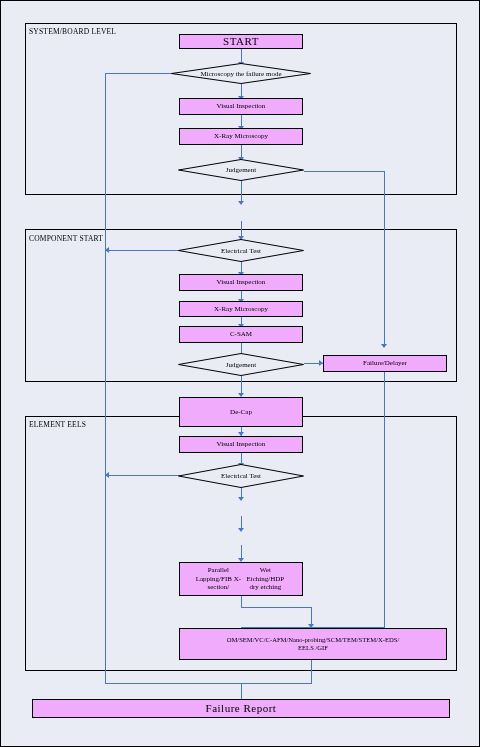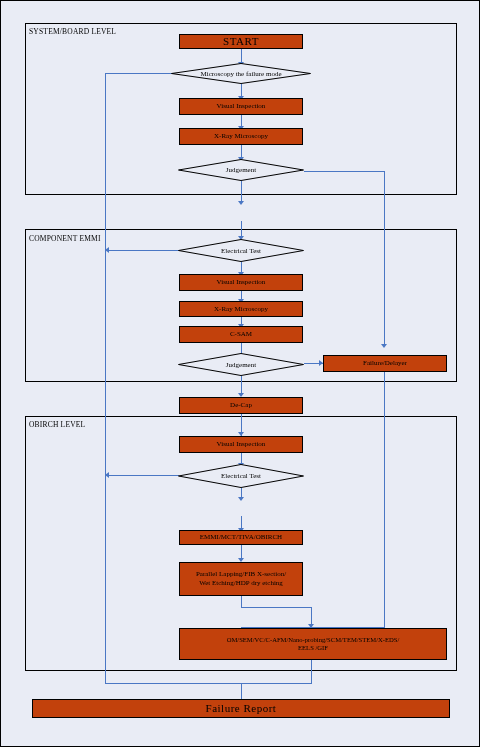--- a/index.html
+++ b/index.html
@@ -30,21 +30,21 @@
     letter-spacing: 0.2px;
     color: #000000;
     white-space: nowrap;
     font-family: "Liberation Serif", "DejaVu Serif", serif;
   }
   
   .box {
     position: absolute;
     border: 1px solid #000000;
     box-sizing: border-box;
-    background: #c2410c;
+    background: #f0abfc;
     display: flex;
     align-items: center;
     justify-content: center;
     text-align: center;
     font-size: 7px;
     line-height: 1.25;
     color: #000000;
     padding: 0 14px;
     z-index: 5;
   }
@@ -105,24 +105,24 @@
 </style>
 </head>
 <body>
 
 <div id="canvas">
 
   <div class="lane" style="left:24px; top:22px; width:432px; height:172px;"></div>
   <div class="lane-label" style="left:28px; top:26px;">SYSTEM/BOARD LEVEL</div>
 
   <div class="lane" style="left:24px; top:228px; width:432px; height:153px;"></div>
-  <div class="lane-label" style="left:28px; top:233px;">COMPONENT EMMI</div>
+  <div class="lane-label" style="left:28px; top:233px;">COMPONENT START</div>
 
   <div class="lane" style="left:24px; top:415px; width:432px; height:255px;"></div>
-  <div class="lane-label" style="left:28px; top:419px;">OBIRCH LEVEL</div>
+  <div class="lane-label" style="left:28px; top:419px;">ELEMENT EELS</div>
 
   <div class="conn v" style="left:240px; top:48px; height:15px;"></div>
   <div class="arrow down" style="left:237px; top:61px;"></div>
 
   <div class="conn v" style="left:240px; top:83px; height:14px;"></div>
   <div class="arrow down" style="left:237px; top:95px;"></div>
 
   <div class="conn v" style="left:240px; top:114px; height:13px;"></div>
   <div class="arrow down" style="left:237px; top:125px;"></div>
 
@@ -230,35 +230,34 @@
 
   <div class="diamond" style="left:177px; top:352px; width:126px; height:23px;">
     <svg width="126" height="23" viewBox="0 0 126 23">
       <polygon points="63,0.5 125.5,11.5 63,22.5 0.5,11.5" fill="#e9ecf5" stroke="#000000" stroke-width="1"></polygon>
     </svg>
     <div class="diamond-label">Judgement</div>
   </div>
 
   <div class="box" style="left:322px; top:354px; width:124px; height:17px;">Failure/Delayer</div>
 
-  <div class="box" style="left:178px; top:396px; width:124px; height:17px;">De-Cap</div>
+  <div class="box" style="left:178px; top:396px; width:124px; height:30px;">De-Cap</div>
 
   <div class="box" style="left:178px; top:435px; width:124px; height:17px;">Visual Inspection</div>
 
   <div class="diamond" style="left:177px; top:463px; width:126px; height:24px;">
     <svg width="126" height="24" viewBox="0 0 126 24">
       <polygon points="63,0.5 125.5,12 63,23.5 0.5,12" fill="#e9ecf5" stroke="#000000" stroke-width="1"></polygon>
     </svg>
     <div class="diamond-label">Electrical Test</div>
   </div>
 
 
-  <div class="box" style="left:178px; top:529px; width:124px; height:15px;">EMMI/MCT/TIVA/OBIRCH</div>
-
-  <div class="box" style="left:178px; top:561px; width:124px; height:34px; flex-direction:column;">
+
+  <div class="box" style="left:178px; top:561px; width:124px; height:34px; ">
     <span>Parallel Lapping/FIB X-section/</span>
     <span>Wet Etching/HDP dry etching</span>
   </div>
 
   <div class="box wide" style="left:178px; top:627px; width:268px; height:32px; flex-direction:column;">
     <span>OM/SEM/VC/C-AFM/Nano-probing/SCM/TEM/STEM/X-EDS/</span>
     <span>EELS /GIF</span>
   </div>
 
   <div class="box terminal" style="left:31px; top:698px; width:418px; height:19px;">Failure Report</div>

